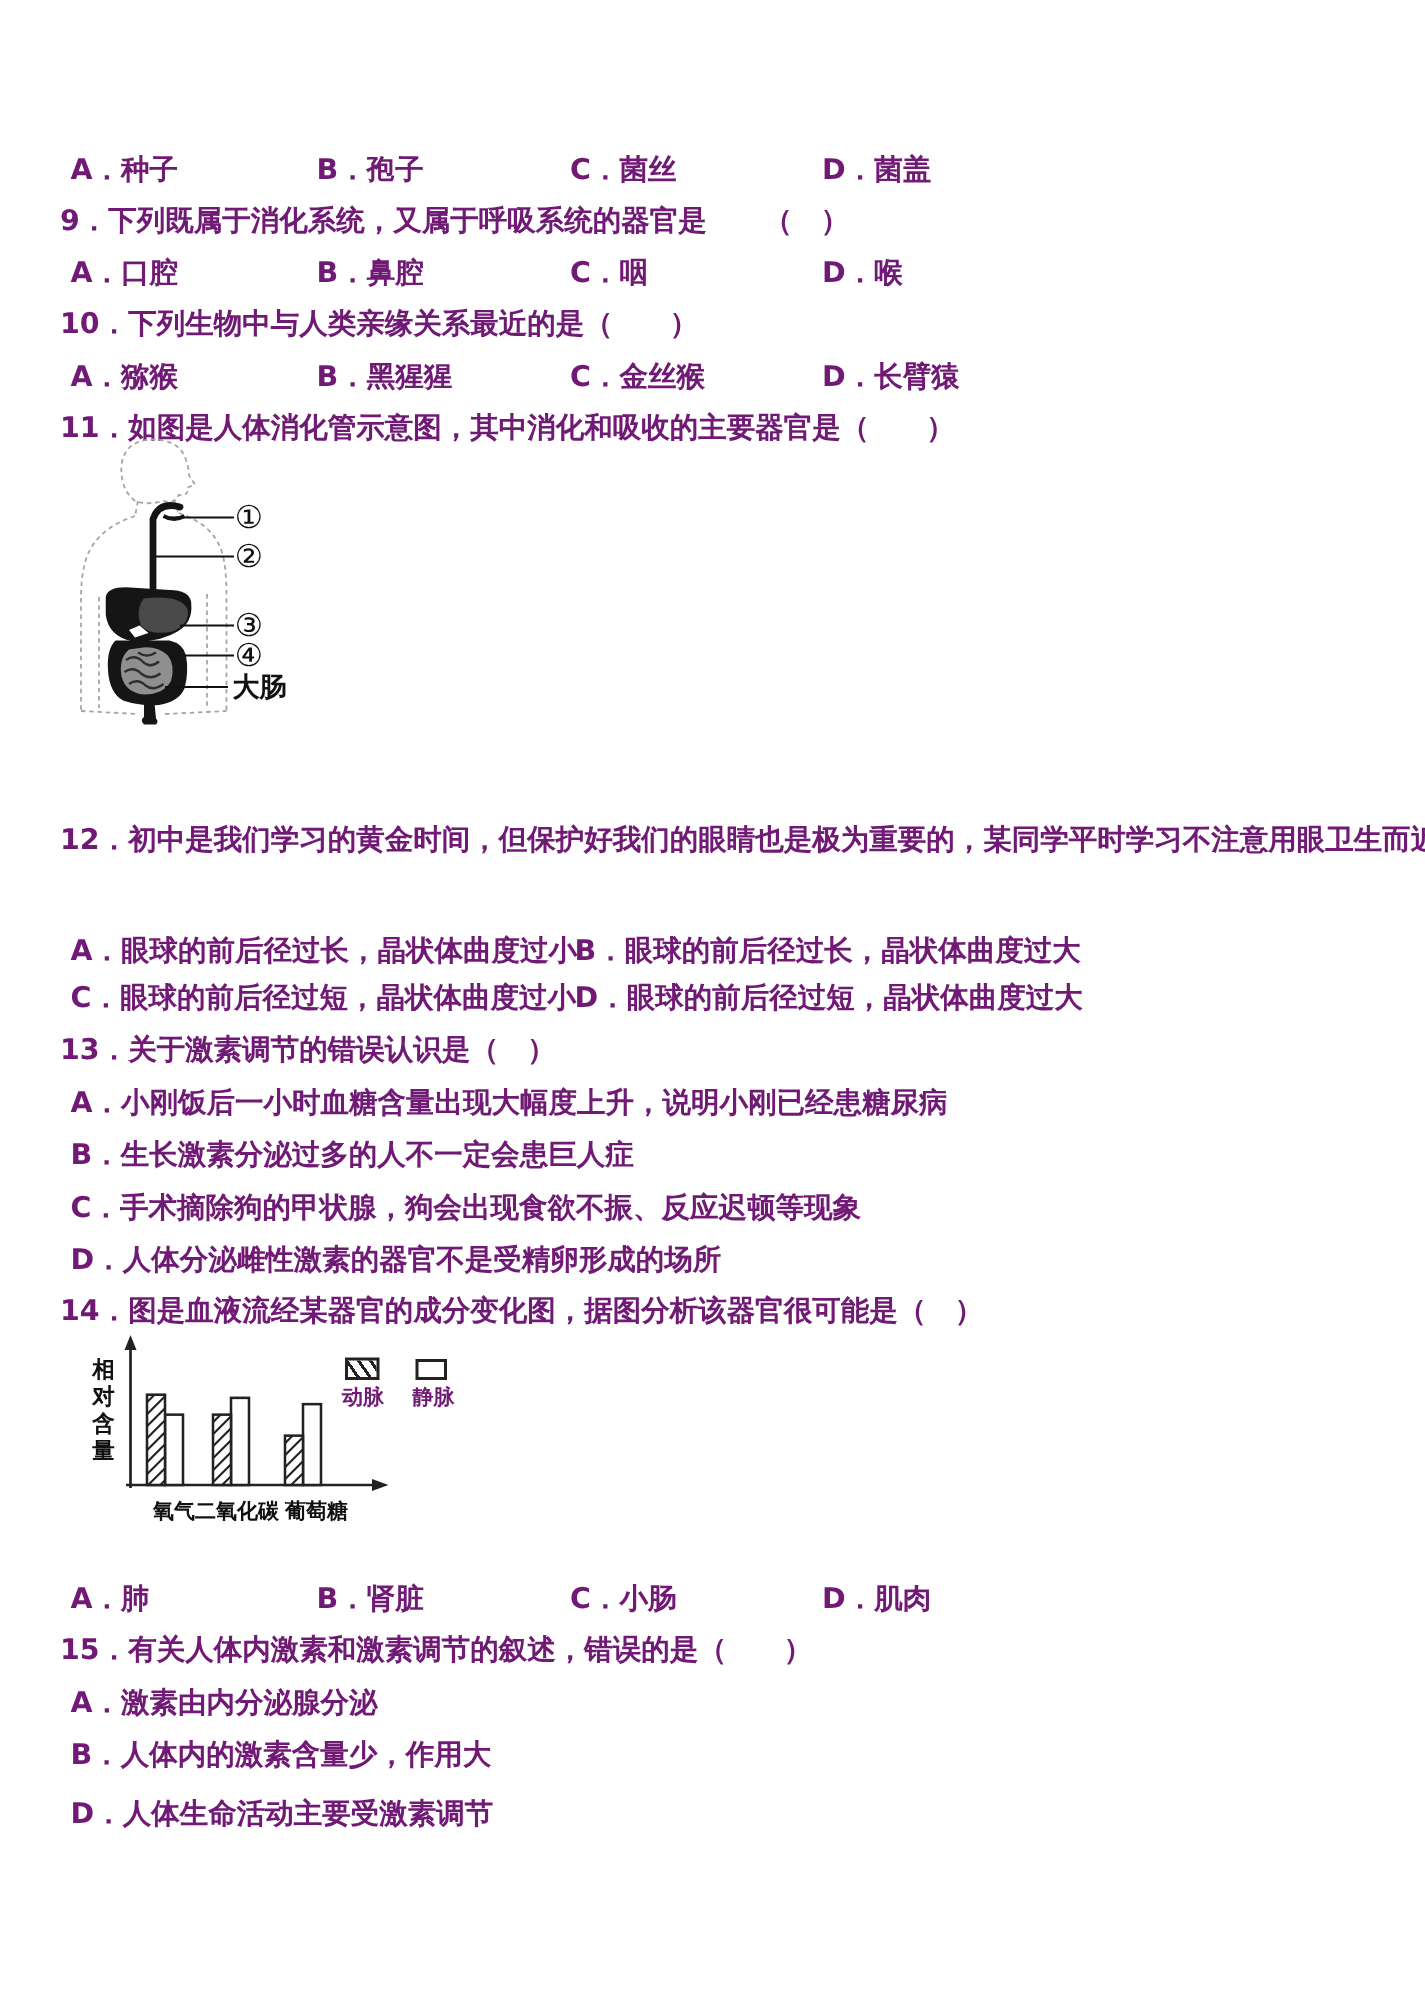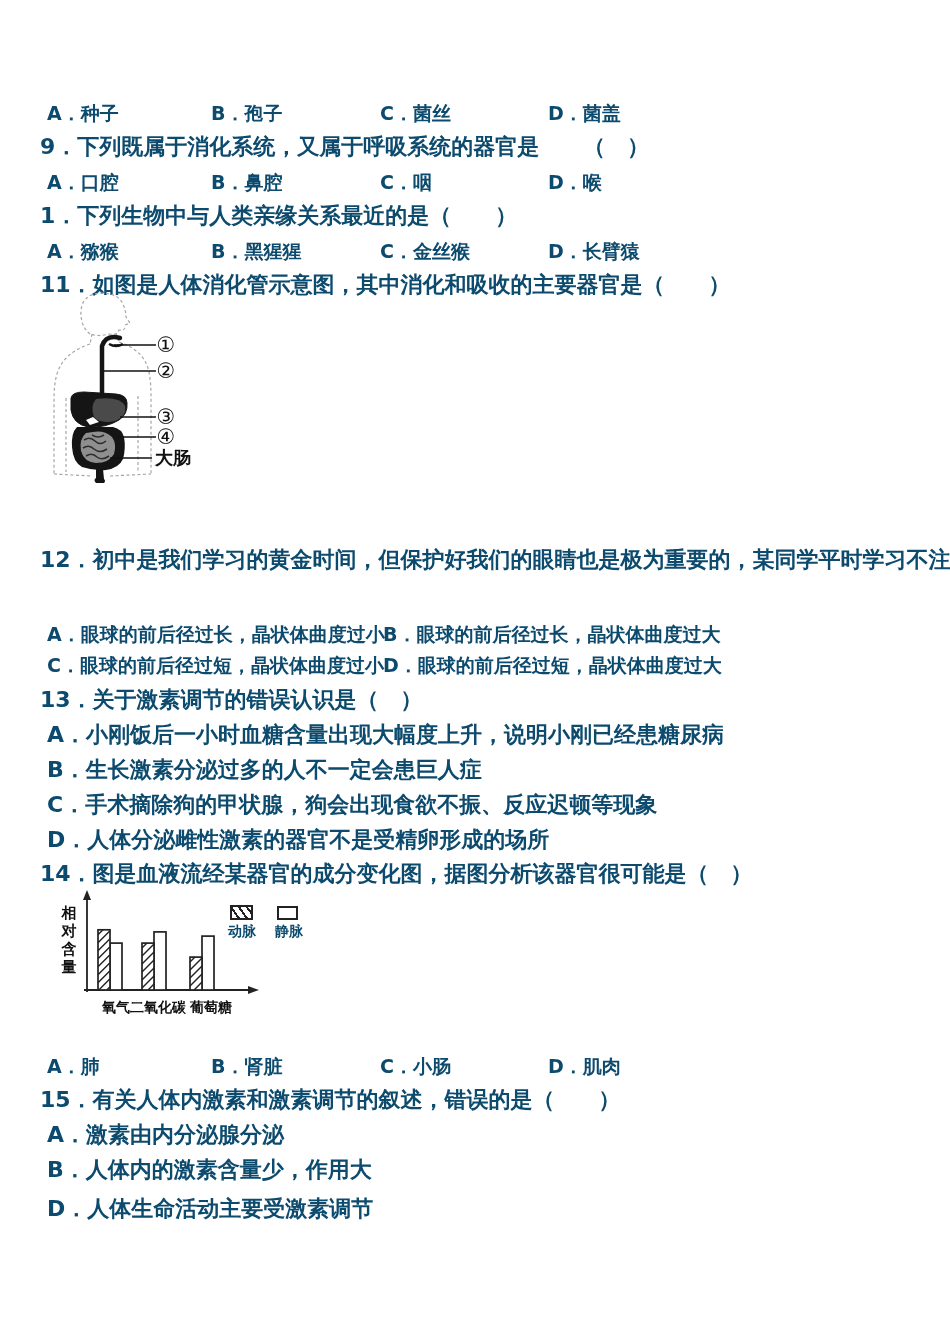--- a/index.html
+++ b/index.html
@@ -2,25 +2,25 @@
 <html><head>
 <meta charset="utf-8">
 <style>
   html,body{margin:0;padding:0;background:#ffffff;}
   .page{
     position:relative;
     width:950px;height:1344px;
     background:#ffffff;
     font-family:"DejaVu Sans","Liberation Sans",sans-serif;
     font-weight:bold;
-    color:#0c4a6e;
+    color:#701a75;
     overflow:hidden;
   }
   .line{position:absolute;left:0;width:950px;height:26px;font-size:19px;line-height:26px;white-space:nowrap;}
-  .stem{position:absolute;left:40px;font-size:22px;line-height:26px;white-space:nowrap;}
+  .stem{position:absolute;left:40px;font-size:19px;line-height:26px;white-space:nowrap;}
   .opt{position:absolute;top:0;white-space:nowrap;}
   .c1{left:47px}.c2{left:211px}.c3{left:380px}.c4{left:548px}.cB{left:383px}
   svg{position:absolute;}
   .legend-swatch{position:absolute;border:2px solid #222;background:#fff;box-sizing:border-box;}
   .legend-swatch.hatched{
     background:repeating-linear-gradient(55deg,#ffffff 0,#ffffff 4.5px,#222 4.5px,#222 6.5px);
   }
   .legend-label{position:absolute;font-size:14px;white-space:nowrap;}
   .fig-label{font-family:"DejaVu Sans",sans-serif;}
 </style>
@@ -37,21 +37,21 @@
   </div>
 
   <div class="stem" style="top:134px">9．下列既属于消化系统，又属于呼吸系统的器官是　　（　）</div>
   <div class="line" style="top:169px">
     <span class="opt c1">A．口腔</span>
     <span class="opt c2">B．鼻腔</span>
     <span class="opt c3">C．咽</span>
     <span class="opt c4">D．喉</span>
   </div>
 
-  <div class="stem" style="top:203px">1．下列生物中与人类亲缘关系最近的是（　　）</div>
+  <div class="stem" style="top:203px">10．下列生物中与人类亲缘关系最近的是（　　）</div>
   <div class="line" style="top:238px">
     <span class="opt c1">A．猕猴</span>
     <span class="opt c2">B．黑猩猩</span>
     <span class="opt c3">C．金丝猴</span>
     <span class="opt c4">D．长臂猿</span>
   </div>
 
   <div class="stem" style="top:272px">11．如图是人体消化管示意图，其中消化和吸收的主要器官是（　　）</div>
 
   <svg style="left:30px;top:290px" width="220" height="200" viewBox="0 0 220 200">

